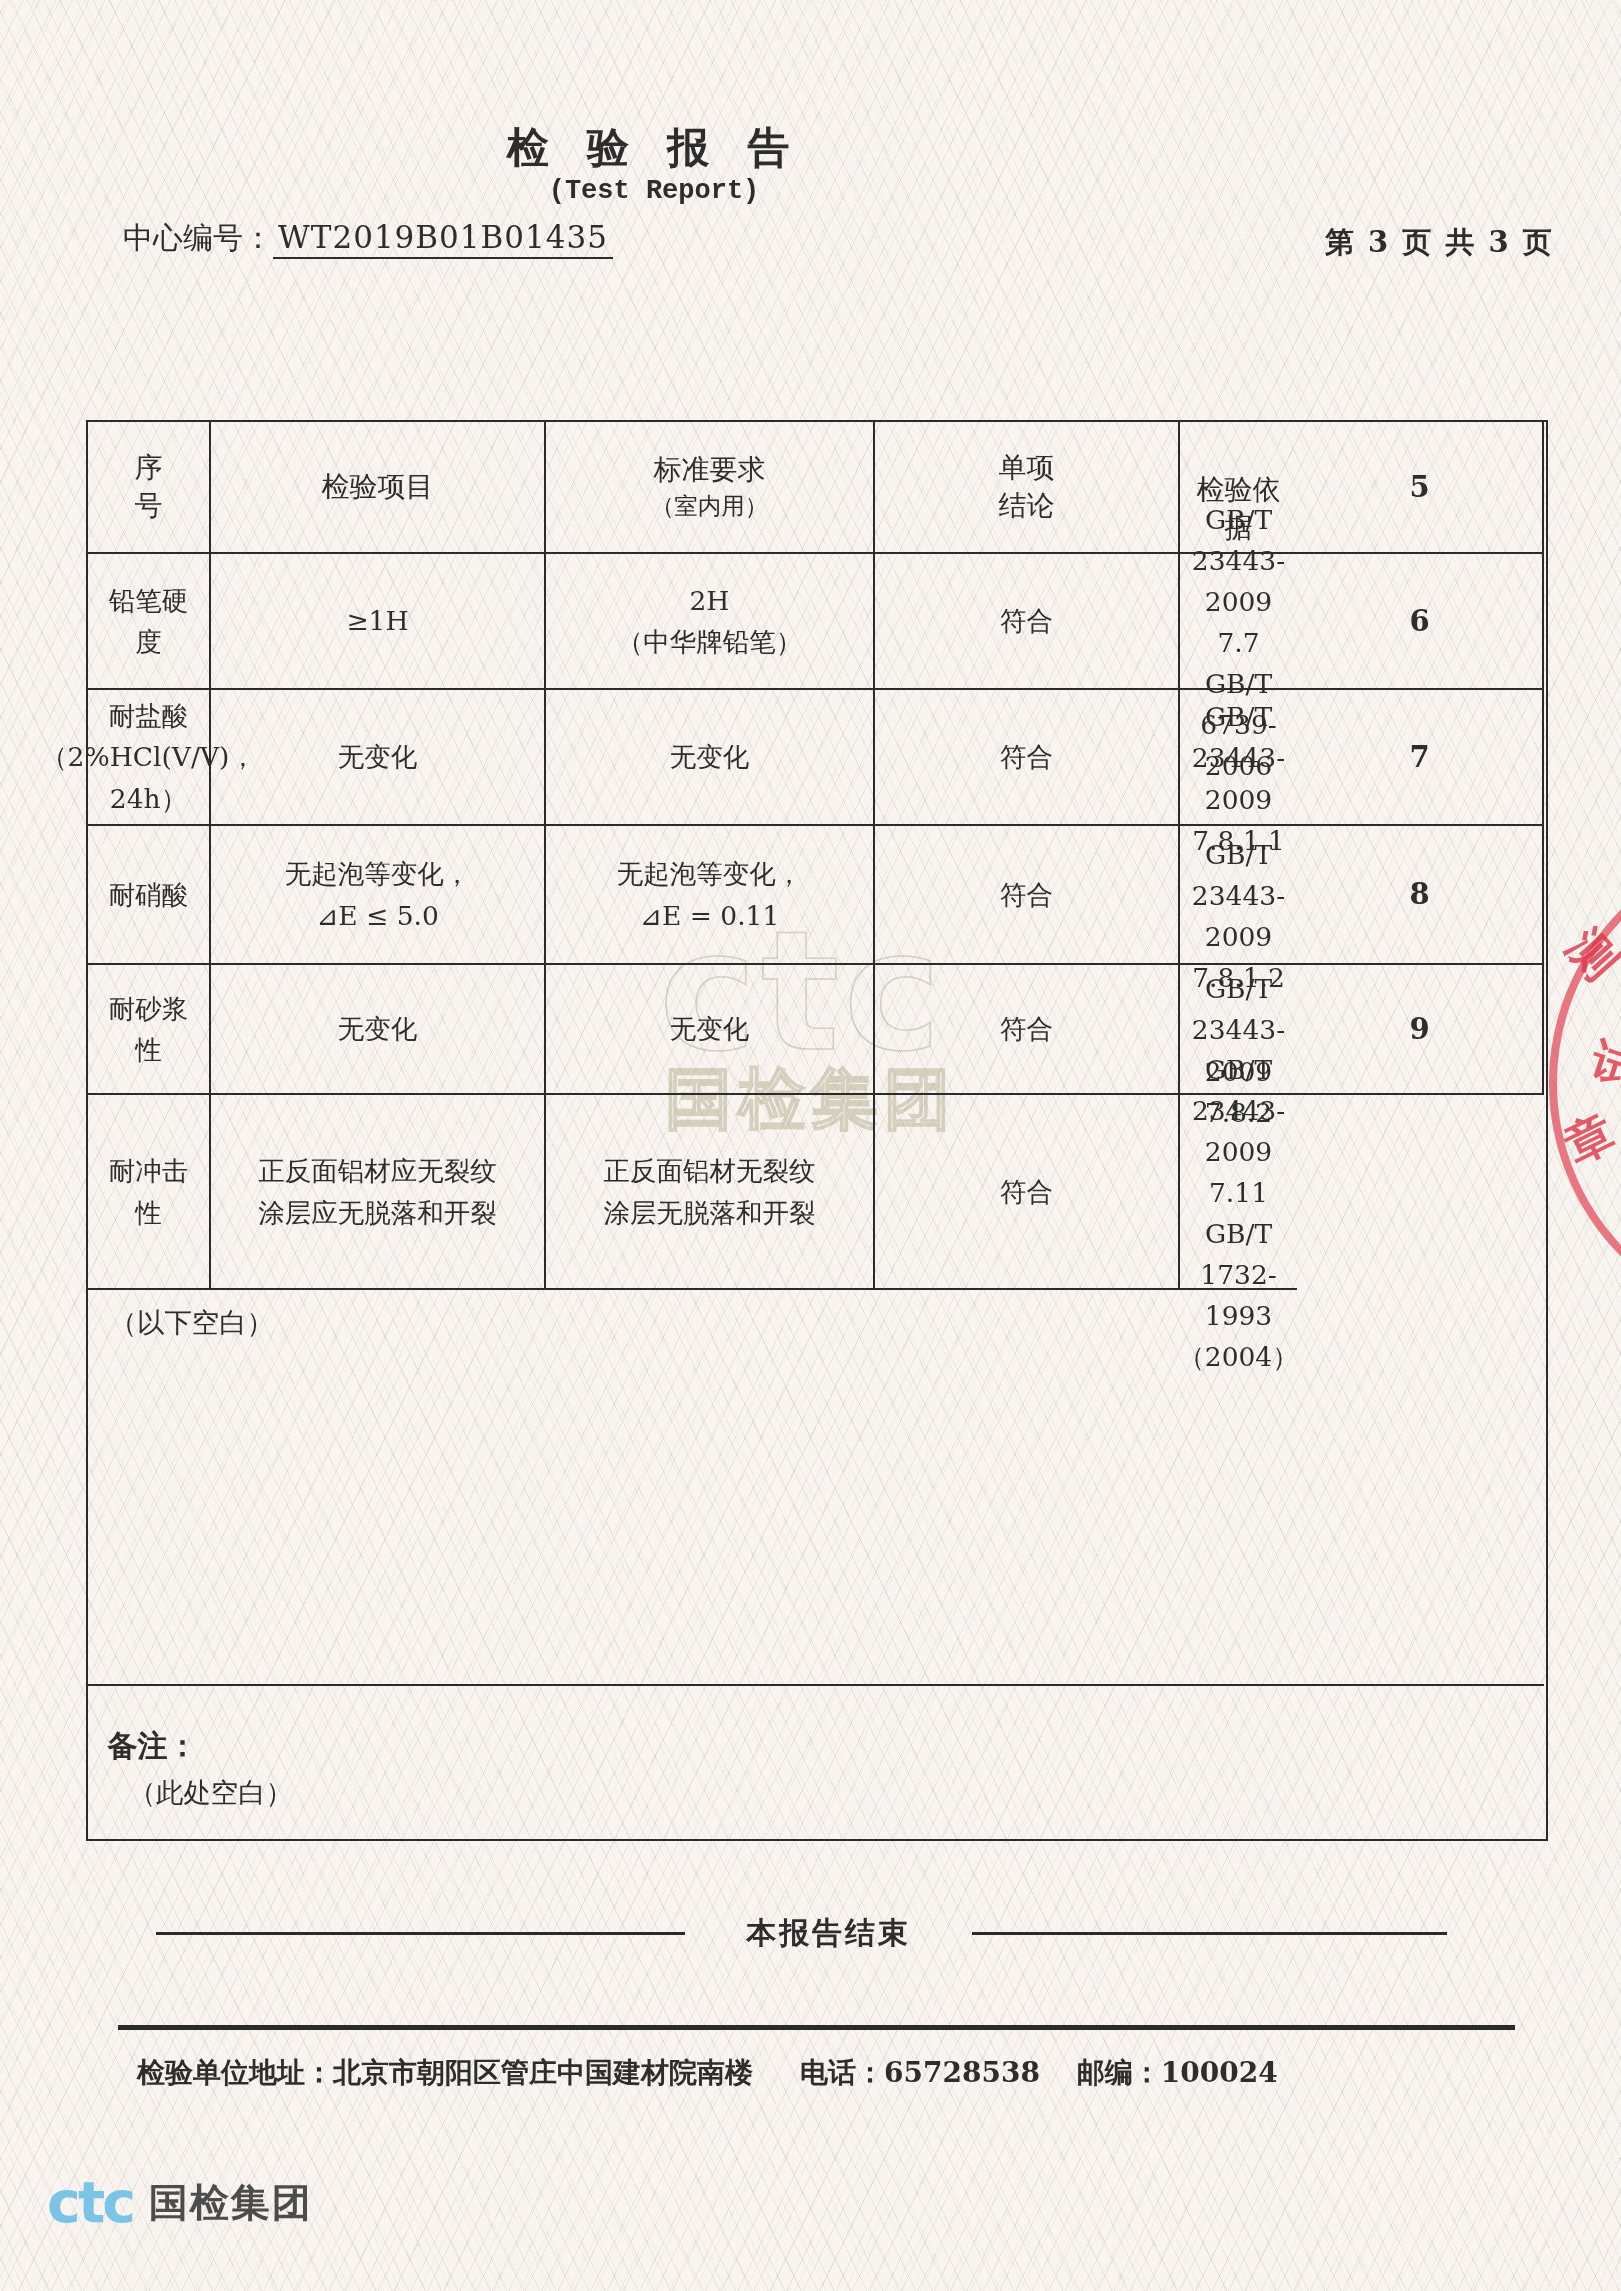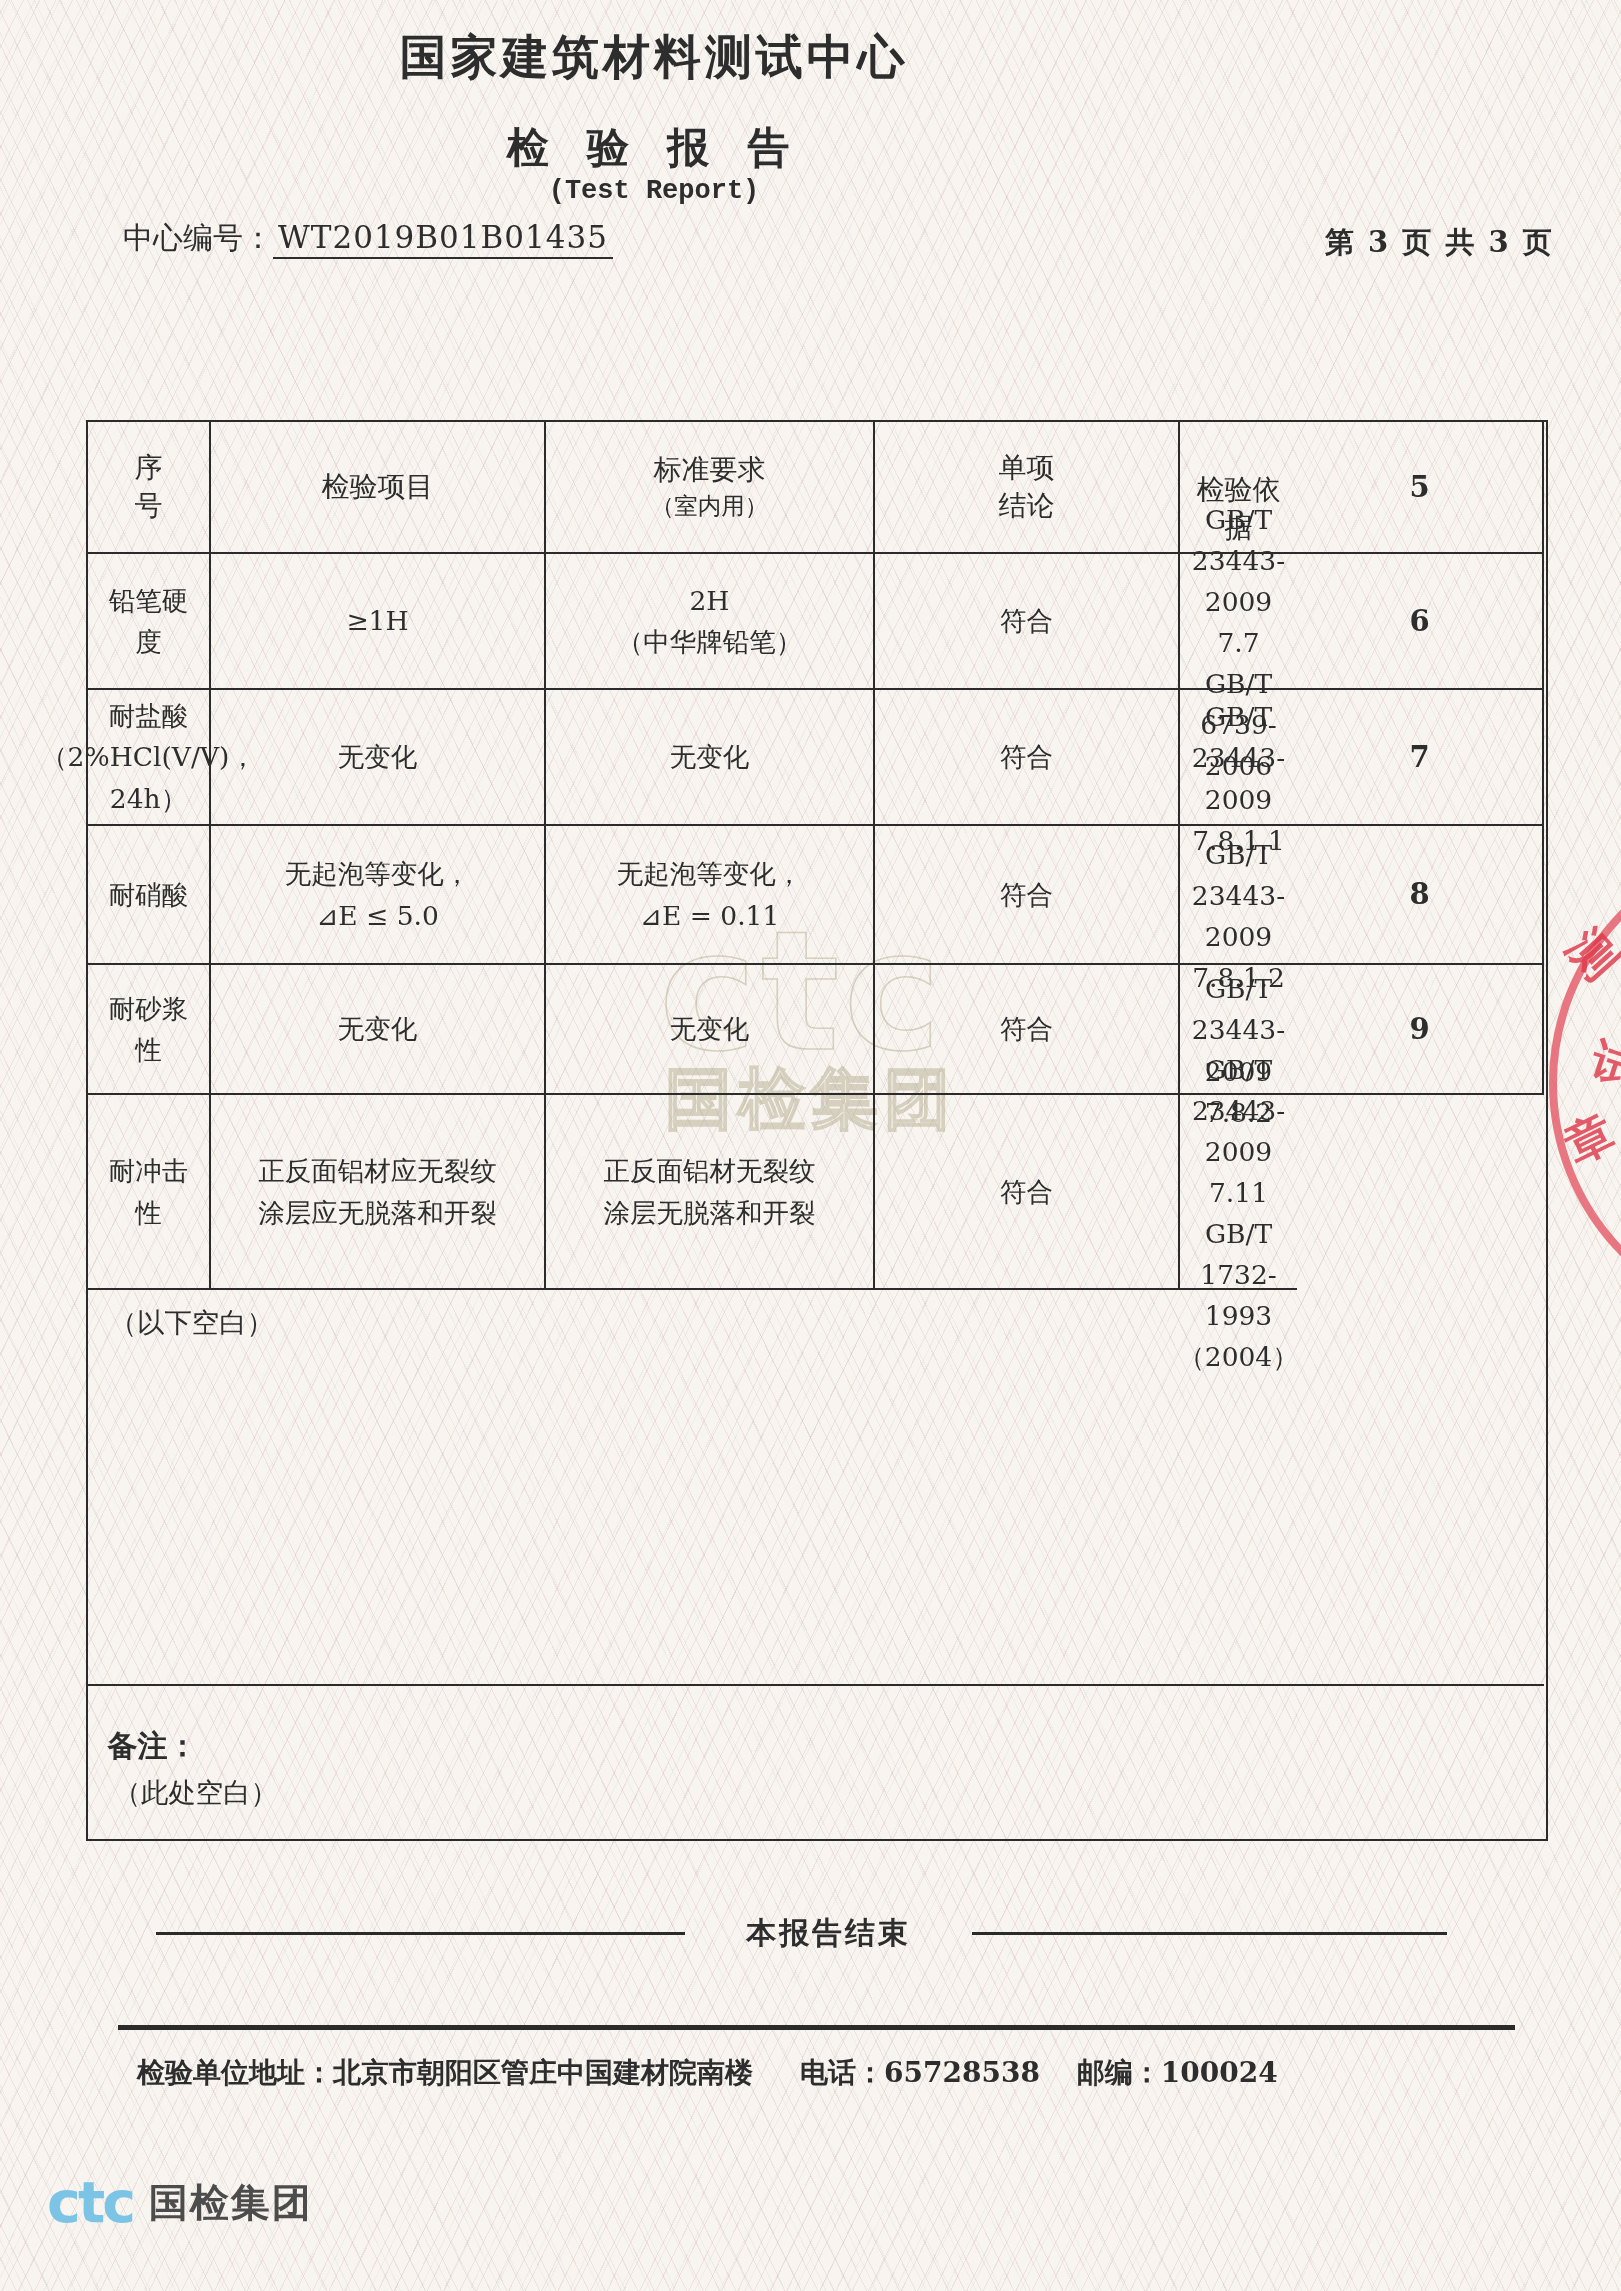--- a/index.html
+++ b/index.html
@@ -55,21 +55,21 @@
     box-sizing:border-box;
   }
   .cell.c6 { border-right:none;margin-top:43px; }
   .cell.head { font-size:28px; line-height:1.35; }
   .head .req-sub { font-size:23.5px; margin-top:2px; }
   .cell.seq { font-weight:bold; font-size:29px; }
   .cell.full { grid-column:1 / -1; border-right:none; }
   .blank-cell { align-items:flex-start; justify-content:flex-start; text-align:right; padding:11.8px 21.6px; font-size:27.4px; }
   .remark-cell { border-bottom:none; flex-direction:column; align-items:flex-start; justify-content:flex-start; text-align:left; padding:37px 19.6px; }
   .remark-cell .remark-label { font-size:30px; font-weight:bold; }
-  .remark-cell .remark-value { font-size:27.4px; margin-left:6px; padding-top:2px; }
+  .remark-cell .remark-value { font-size:27.4px; margin-left:21px; padding-top:2px; }
 
   
   .end-note { top:1903px; left:113px; width:1377px; height:61px; display:flex; align-items:center; justify-content:center; z-index:2; }
   .end-note .rule { height:3.9px; background:#2b2b2b; }
   .end-note .rule.left  { width:529px; margin-right:61px; }
   .end-note .rule.right { width:475px; margin-left:61px; }
   .end-note .end-text { font-size:30px; font-weight:bold; letter-spacing:2.9px; white-space:nowrap; }
 
   .footer-rule { top:2025px; left:118px; width:1397px; height:4.9px; background:#2b2b2b; z-index:2; }
   .footer-line { top:2054px; left:137px; font-size:28px; font-weight:bold; white-space:nowrap; z-index:2; }
@@ -97,21 +97,20 @@
   .stamp-char.s3 { top:1115px; left:1566px; transform:rotate(-26deg); }
 </style>
 </head>
 <body>
 
 <div class="page">
 
   <div class="abs watermark wm-ctc">ctc</div>
   <div class="abs watermark wm-name">国检集团</div>
 
-  <div class="abs ctr title-cn">国家建筑材料测试中心</div>
   <div class="abs ctr report-cn">检 验 报 告</div>
   <div class="abs ctr report-en">(Test Report)</div>
 
   <div class="abs meta-no">
     <span>中心编号：</span><span class="no-value">WT2019B01B01435</span>
   </div>
   <div class="abs page-ind">第 3 页  共 3 页</div>
 
   <div class="report-table">
 

